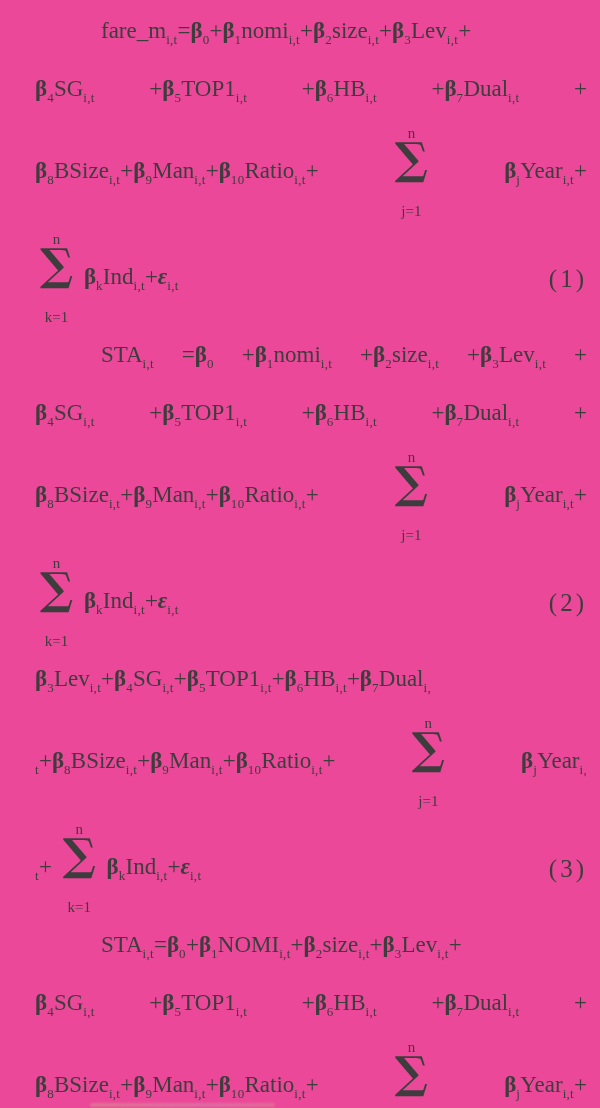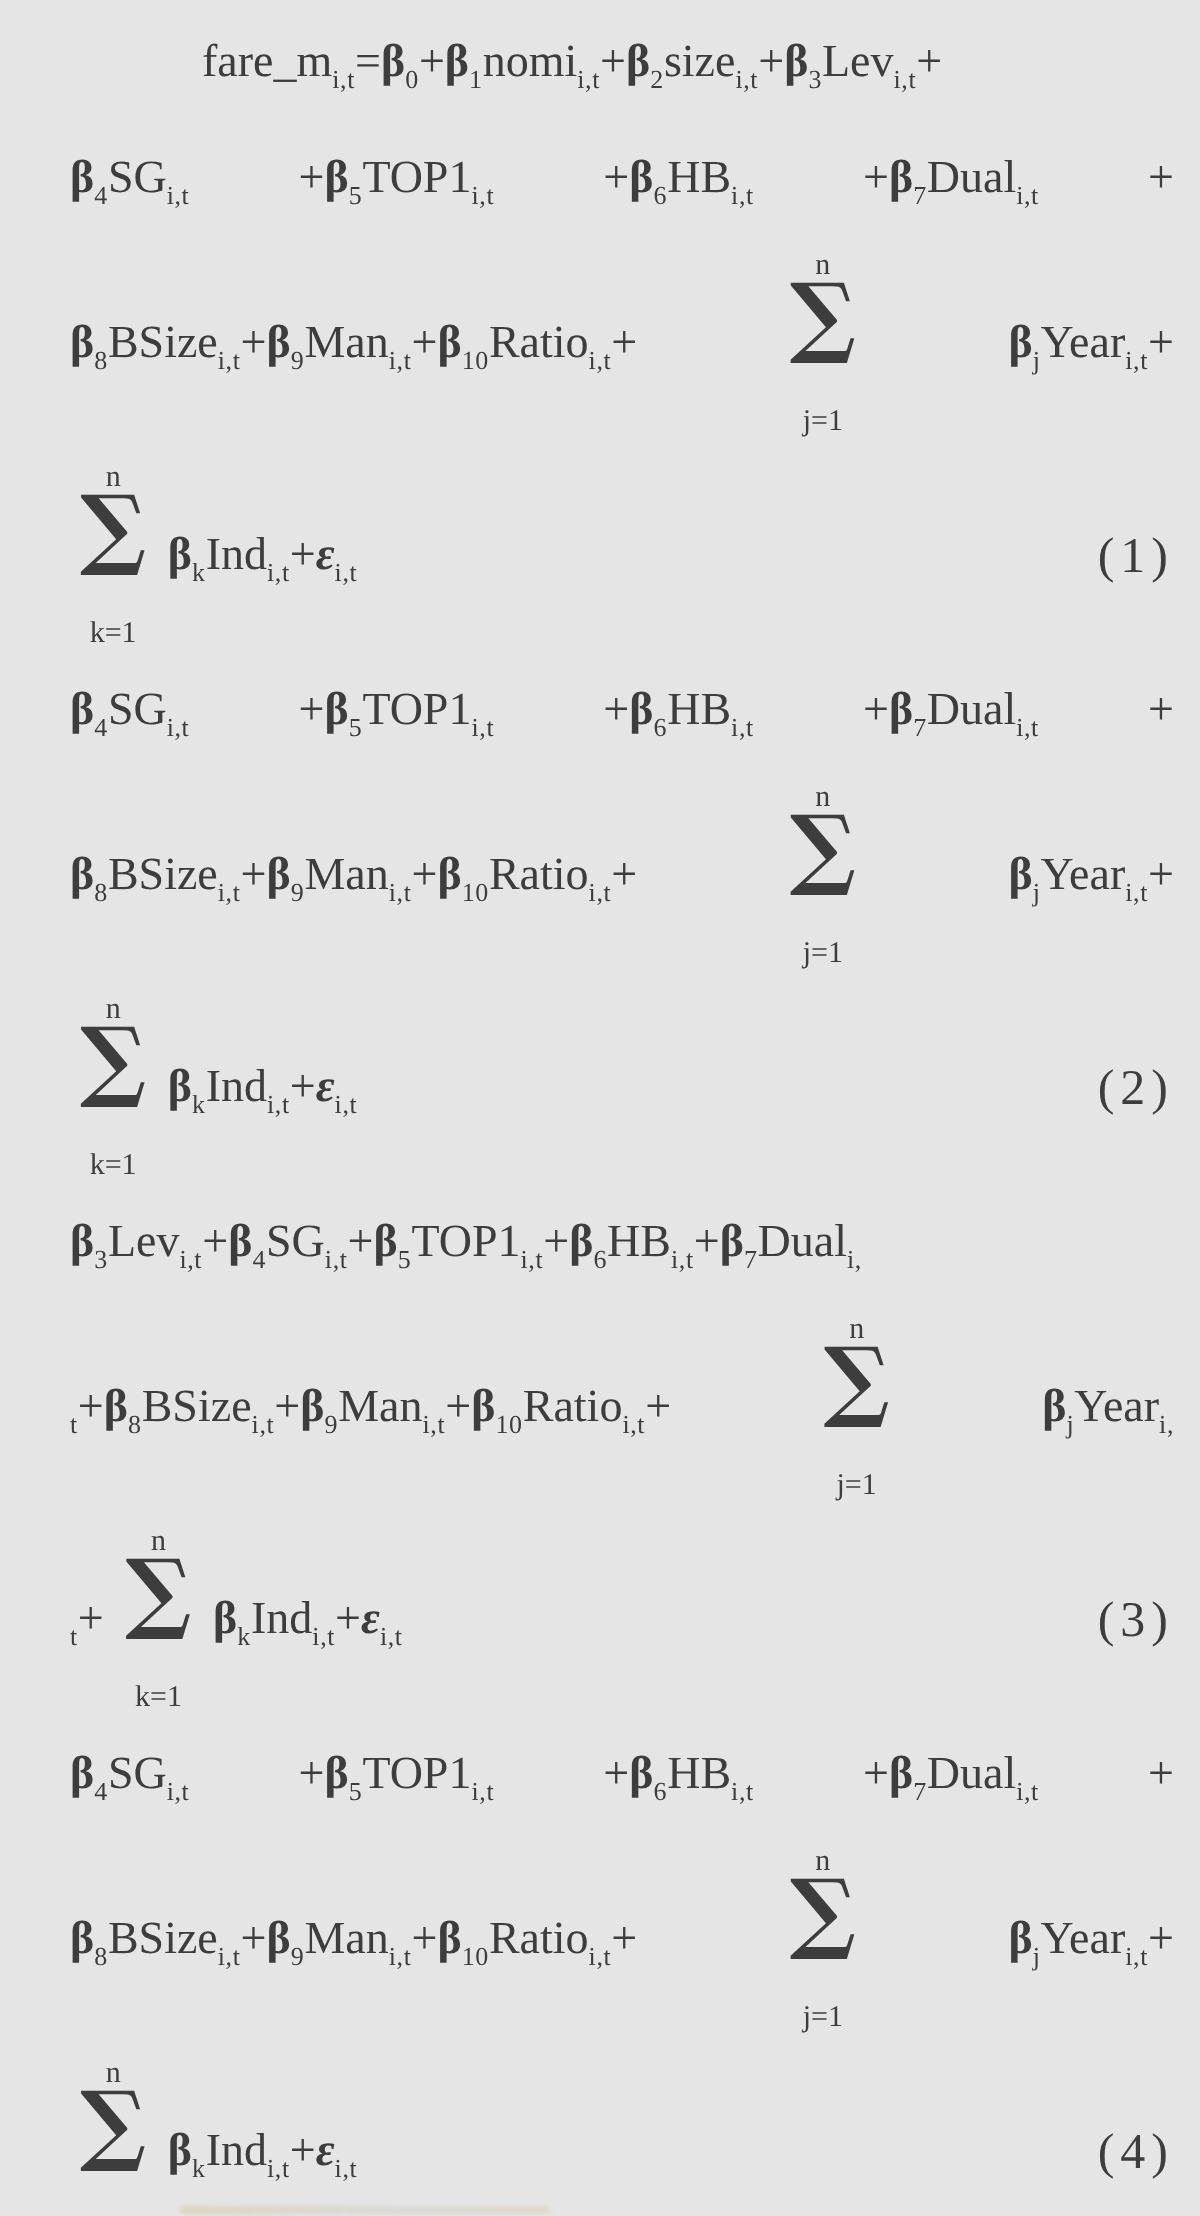--- a/index.html
+++ b/index.html
@@ -1,19 +1,19 @@
 <!DOCTYPE html>
 <html><head>
 <meta charset="utf-8">
 <style>
   html,body{margin:0;padding:0;background:#ffffff;}
   .page{
     width:600px;height:1108px;box-sizing:border-box;
     padding:10px 13px 0 35px;
-    background:#e5e5e5;color:#3d3d3d;
+    background:#ec4899;color:#3d3d3d;
     font-family:"Liberation Serif","DejaVu Serif",serif;
     position:relative;overflow:hidden;
   }
   .eq{margin:0;}
   .line{
     font-size:23px;line-height:42px;margin-bottom:16px;
     text-align:justify;
   }
   .line.first{text-indent:66px;}
   .line.first,.line.justify{text-align-last:justify;}
@@ -59,20 +59,21 @@
         <div class="line last">
           <span class="line-content"><span class="sum">
               <span class="sum-top">n</span>
               <span class="sum-sigma">∑</span>
               <span class="sum-bot">k=1</span>
             </span> <span class="b">β</span><span class="sub">k</span>Ind<span class="sub">i,t</span>+<span class="e">ε</span><span class="sub">i,t</span></span>
           <span class="eq-num">(1)</span>
         </div>
       </div>
       <div class="eq">
+        <div class="line first">STA<span class="sub">i,t</span> =<span class="b">β</span><span class="sub">0</span> +<span class="b">β</span><span class="sub">1</span>nomi<span class="sub">i,t</span> +<span class="b">β</span><span class="sub">2</span>size<span class="sub">i,t</span> +<span class="b">β</span><span class="sub">3</span>Lev<span class="sub">i,t</span> +</div>
         <div class="line justify"><span class="b">β</span><span class="sub">4</span>SG<span class="sub">i,t</span> +<span class="b">β</span><span class="sub">5</span>TOP1<span class="sub">i,t</span> +<span class="b">β</span><span class="sub">6</span>HB<span class="sub">i,t</span> +<span class="b">β</span><span class="sub">7</span>Dual<span class="sub">i,t</span> +</div>
         <div class="line justify has-sum"><span class="b">β</span><span class="sub">8</span>BSize<span class="sub">i,t</span>+<span class="b">β</span><span class="sub">9</span>Man<span class="sub">i,t</span>+<span class="b">β</span><span class="sub">10</span>Ratio<span class="sub">i,t</span>+ <span class="sum">
             <span class="sum-top">n</span>
             <span class="sum-sigma">∑</span>
             <span class="sum-bot">j=1</span>
           </span> <span class="b">β</span><span class="sub">j</span>Year<span class="sub">i,t</span>+</div>
         <div class="line last">
           <span class="line-content"><span class="sum">
               <span class="sum-top">n</span>
               <span class="sum-sigma">∑</span>
@@ -91,20 +92,21 @@
         <div class="line last">
           <span class="line-content"><span class="sub">t</span>+ <span class="sum">
               <span class="sum-top">n</span>
               <span class="sum-sigma">∑</span>
               <span class="sum-bot">k=1</span>
             </span> <span class="b">β</span><span class="sub">k</span>Ind<span class="sub">i,t</span>+<span class="e">ε</span><span class="sub">i,t</span></span>
           <span class="eq-num">(3)</span>
         </div>
       </div>
       <div class="eq">
+        <div class="line first">STA<span class="sub">i,t</span>=<span class="b">β</span><span class="sub">0</span>+<span class="b">β</span><span class="sub">1</span>NOMI<span class="sub">i,t</span>+<span class="b">β</span><span class="sub">2</span>size<span class="sub">i,t</span>+<span class="b">β</span><span class="sub">3</span>Lev<span class="sub">i,t</span>+</div>
         <div class="line justify"><span class="b">β</span><span class="sub">4</span>SG<span class="sub">i,t</span> +<span class="b">β</span><span class="sub">5</span>TOP1<span class="sub">i,t</span> +<span class="b">β</span><span class="sub">6</span>HB<span class="sub">i,t</span> +<span class="b">β</span><span class="sub">7</span>Dual<span class="sub">i,t</span> +</div>
         <div class="line justify has-sum"><span class="b">β</span><span class="sub">8</span>BSize<span class="sub">i,t</span>+<span class="b">β</span><span class="sub">9</span>Man<span class="sub">i,t</span>+<span class="b">β</span><span class="sub">10</span>Ratio<span class="sub">i,t</span>+ <span class="sum">
             <span class="sum-top">n</span>
             <span class="sum-sigma">∑</span>
             <span class="sum-bot">j=1</span>
           </span> <span class="b">β</span><span class="sub">j</span>Year<span class="sub">i,t</span>+</div>
         <div class="line last">
           <span class="line-content"><span class="sum">
               <span class="sum-top">n</span>
               <span class="sum-sigma">∑</span>

